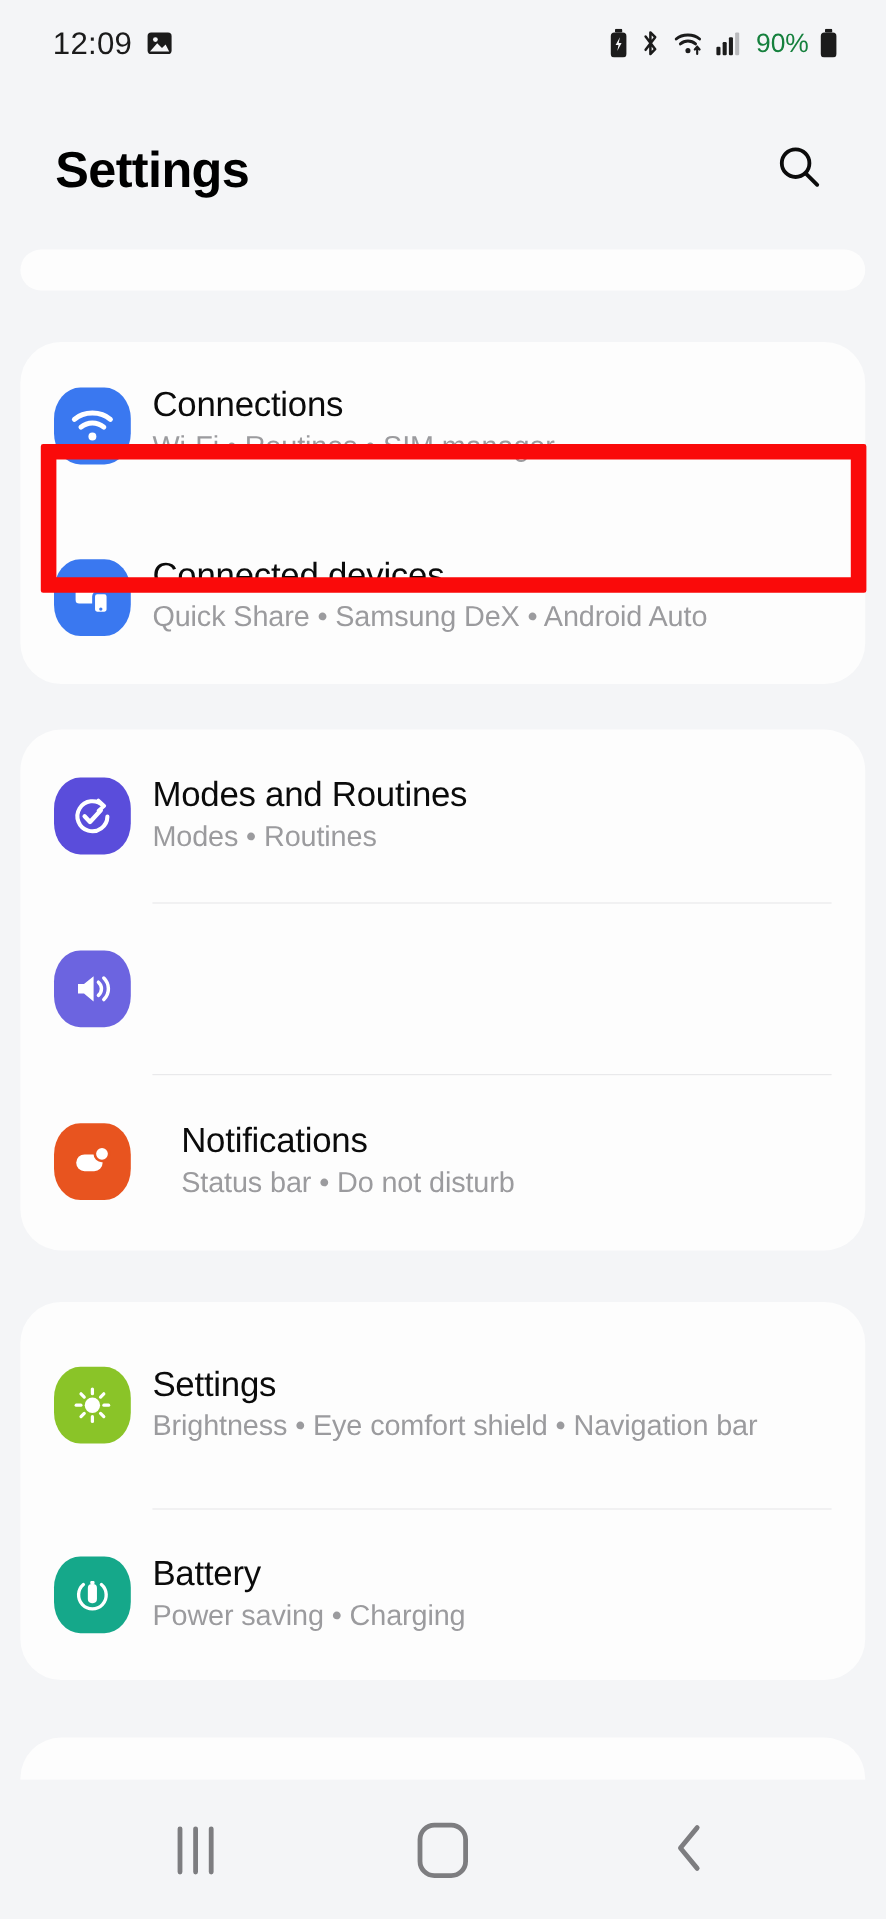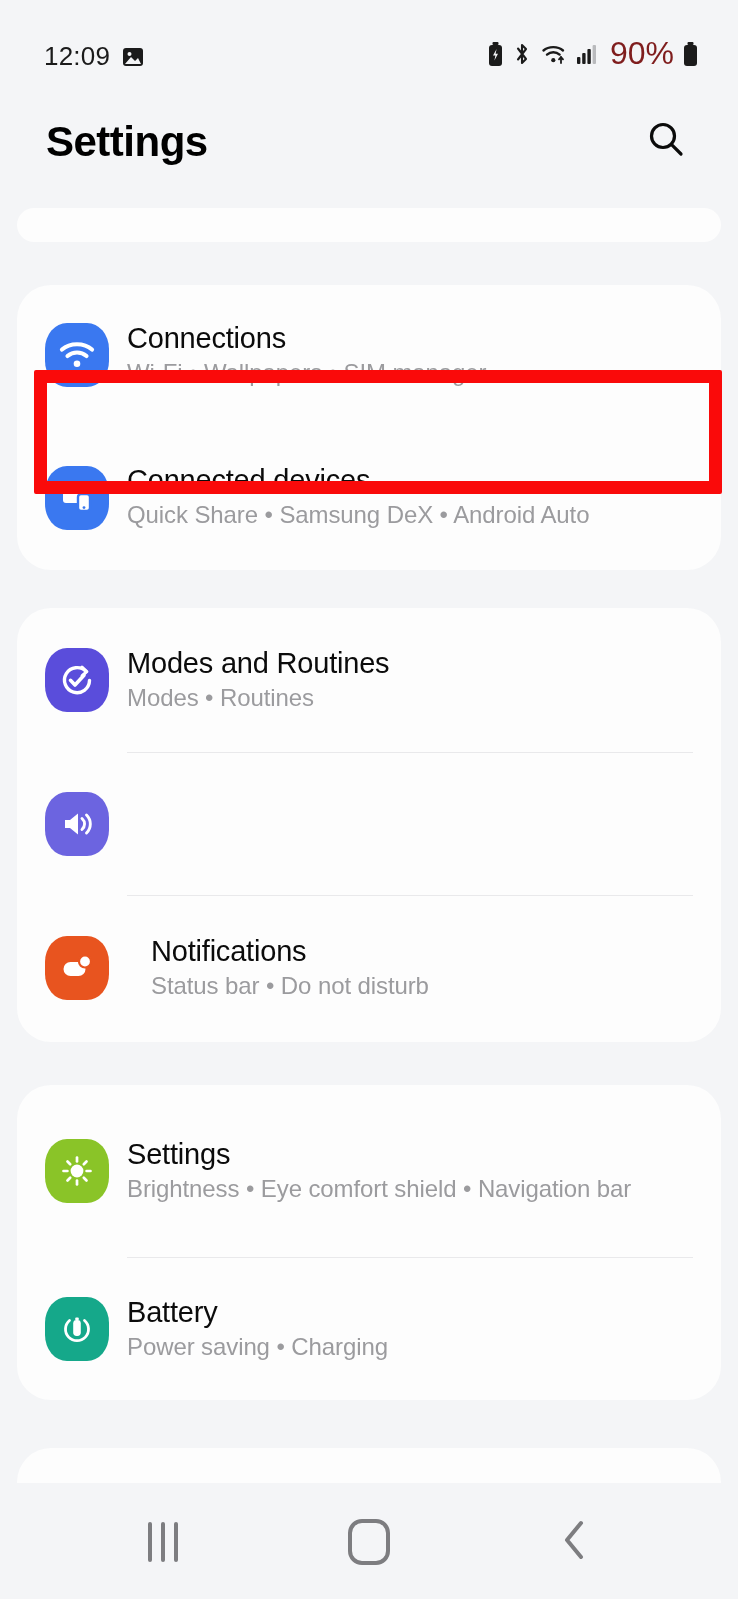--- a/index.html
+++ b/index.html
@@ -7,27 +7,27 @@
     width:738px; height:1599px;
     background:#f4f5f7;
     font-family:"Liberation Sans", sans-serif;
     overflow:hidden;
   }
   .phone { position:relative; width:738px; height:1599px; background:#f4f5f7; }
 
   
   .statusbar {
     position:absolute; top:0; left:0; width:738px; height:72px;
-    display:flex; align-items:flex-end; justify-content:space-between;
+    display:flex; align-items:center; justify-content:space-between;
     padding:0 40px 0 44px;
   }
   .sb-left { display:flex; align-items:center; gap:12px; }
   .sb-time { font-size:26px; color:#1b1b1b; letter-spacing:0.2px; }
   .sb-right { display:flex; align-items:center; gap:9px; }
-  .sb-pct { font-size:32px; color:#7f1d1d; margin-left:3px; }
+  .sb-pct { font-size:22px; color:#15803d; margin-left:3px; }
   .ic { display:block; }
 
   
   .header {
     position:absolute; top:72px; left:0; width:738px; height:140px;
     display:flex; align-items:center; justify-content:space-between;
     padding:0 36px 0 46px;
   }
   .page-title { font-size:42px; font-weight:bold; color:#000; letter-spacing:-0.5px; }
   .search-btn { width:72px; height:72px; display:flex; align-items:center; justify-content:center; }
@@ -149,21 +149,21 @@
           <div class="squircle" style="background:#3a78f0;">
             <svg width="40" height="40" viewBox="0 0 40 40">
               <path d="M5 14.5 C13 7.5 27 7.5 35 14.5" stroke="#fff" stroke-width="4.2" fill="none" stroke-linecap="round"></path>
               <path d="M10.5 21 C16 16.3 24 16.3 29.5 21" stroke="#fff" stroke-width="4.2" fill="none" stroke-linecap="round"></path>
               <circle cx="20" cy="28.8" r="3.3" fill="#fff"></circle>
             </svg>
           </div>
         </div>
         <div class="row-text">
           <div class="row-title">Connections</div>
-          <div class="row-sub">Wi-Fi  •  Wallpapers  •  SIM manager</div>
+          <div class="row-sub">Wi-Fi  •  Routines  •  SIM manager</div>
         </div>
       </div>
 
       <div class="row" style="min-height:145px;">
         <div class="row-icon">
           <div class="squircle" style="background:#3a78f0;">
             <svg width="40" height="40" viewBox="0 0 40 40">
               <rect x="6" y="11.5" width="19" height="13.5" rx="3" fill="#fff"></rect>
               <rect x="21" y="16" width="12" height="17" rx="3" fill="#fff" stroke="#3a78f0" stroke-width="2.4"></rect>
               <circle cx="27" cy="29.6" r="1.4" fill="#3a78f0"></circle>

